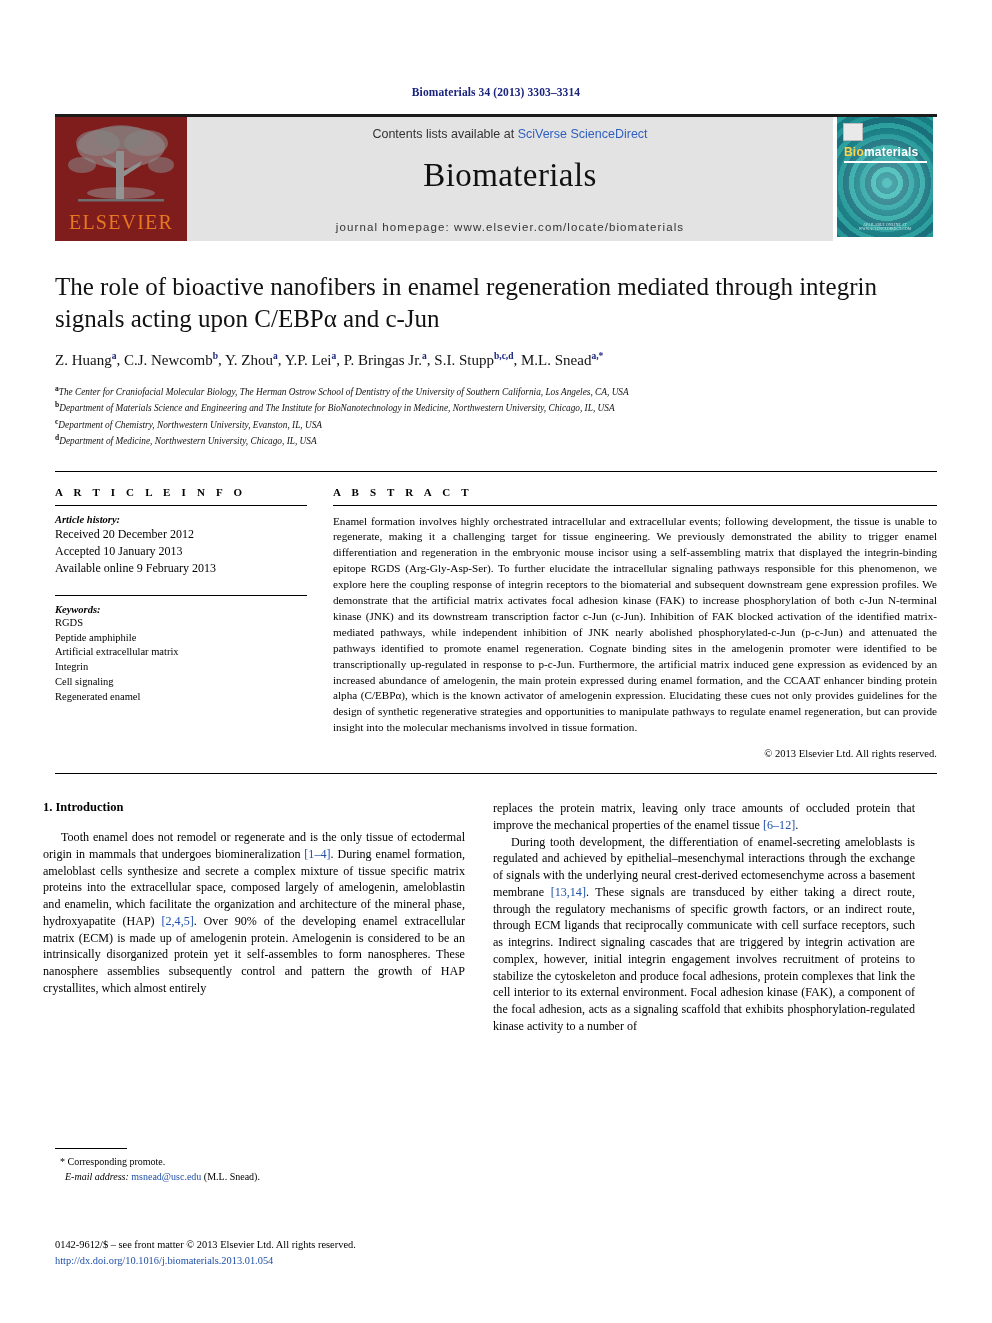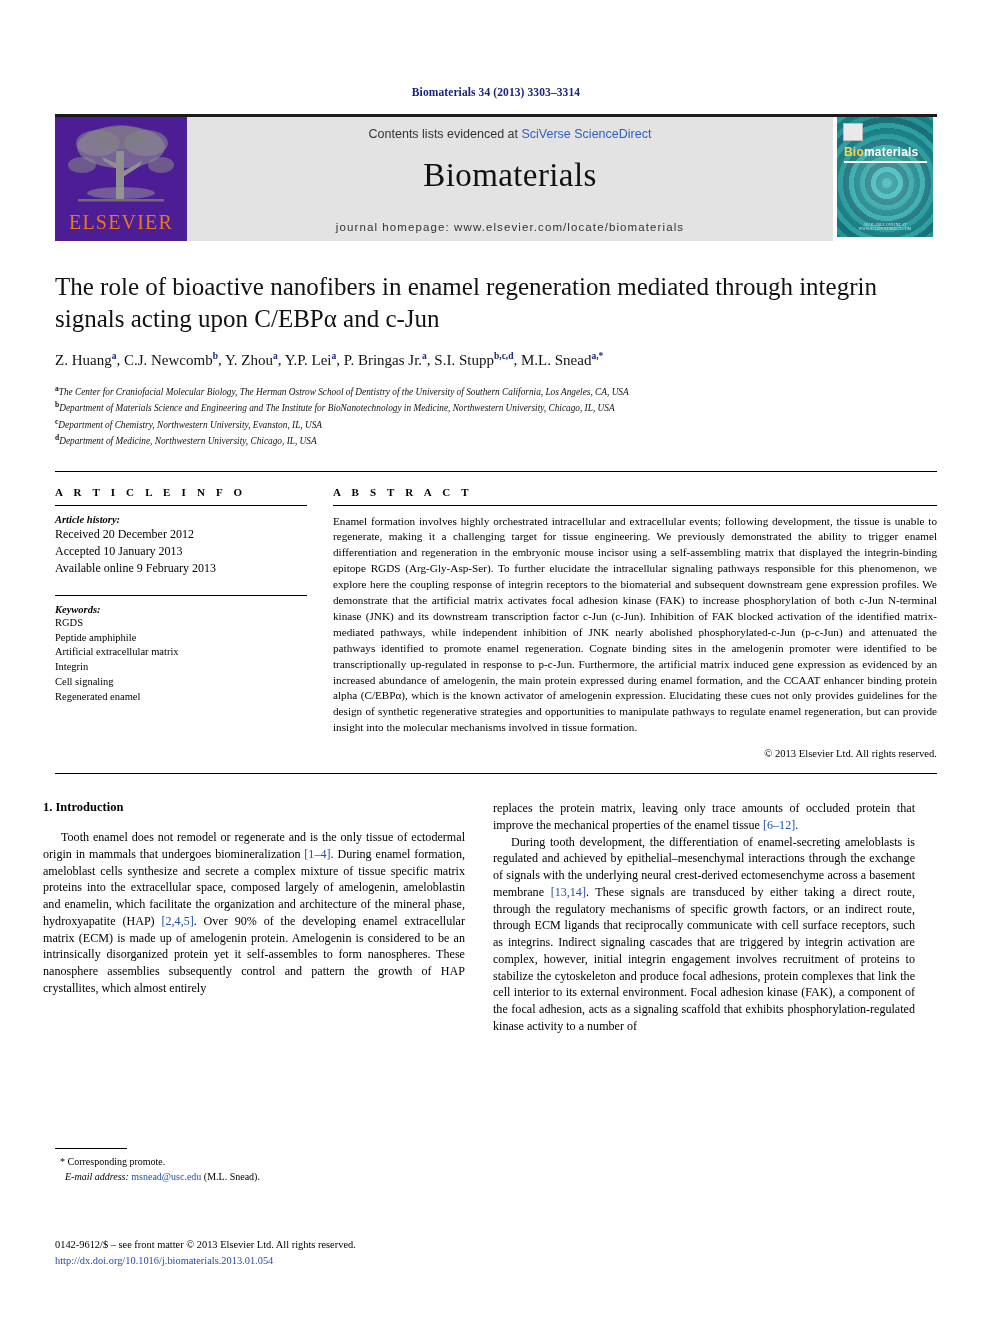--- a/index.html
+++ b/index.html
@@ -43,21 +43,21 @@
     height: 124px;
   }
   .banner-logo {
     width: 132px;
     flex: 0 0 132px;
     display: flex;
     flex-direction: column;
     align-items: center;
     justify-content: flex-start;
     padding-top: 4px;
-    background: #4c1d95;
+    background: #7f1d1d;
   }
   .tree-svg { display:block; }
   .elsevier-word {
     font-family: "Liberation Serif", serif;
     font-size: 20px;
     letter-spacing: 1.2px;
     color: #E87722;
     margin-top: -2px;
     font-weight: 400;
   }
@@ -299,21 +299,21 @@
           <path d="M62 52 L84 40 L82 45 L62 58 Z" fill="#8f8f8f"></path>
           <ellipse cx="63" cy="72" rx="34" ry="6" fill="#9a9a9a" opacity="0.5"></ellipse>
           <rect x="20" y="78" width="86" height="2.5" fill="#6f6f6f"></rect>
         </g>
       </svg>
       <div class="elsevier-word">ELSEVIER</div>
     </div>
 
     <div class="banner-center">
       <div class="contents-line">
-        <span>Contents lists evidenced at </span><span class="sd-link">SciVerse ScienceDirect</span>
+        <span>Contents lists available at </span><span class="sd-link">SciVerse ScienceDirect</span>
       </div>
       <div class="journal-title">Biomaterials</div>
       <div class="homepage-line">journal homepage: www.elsevier.com/locate/biomaterials</div>
     </div>
 
     <div class="banner-cover">
       <div class="cover-thumb">
         <div class="cover-rings"></div>
         <div class="cover-vignette"></div>
         <div class="cover-elsevier-mark"></div>

